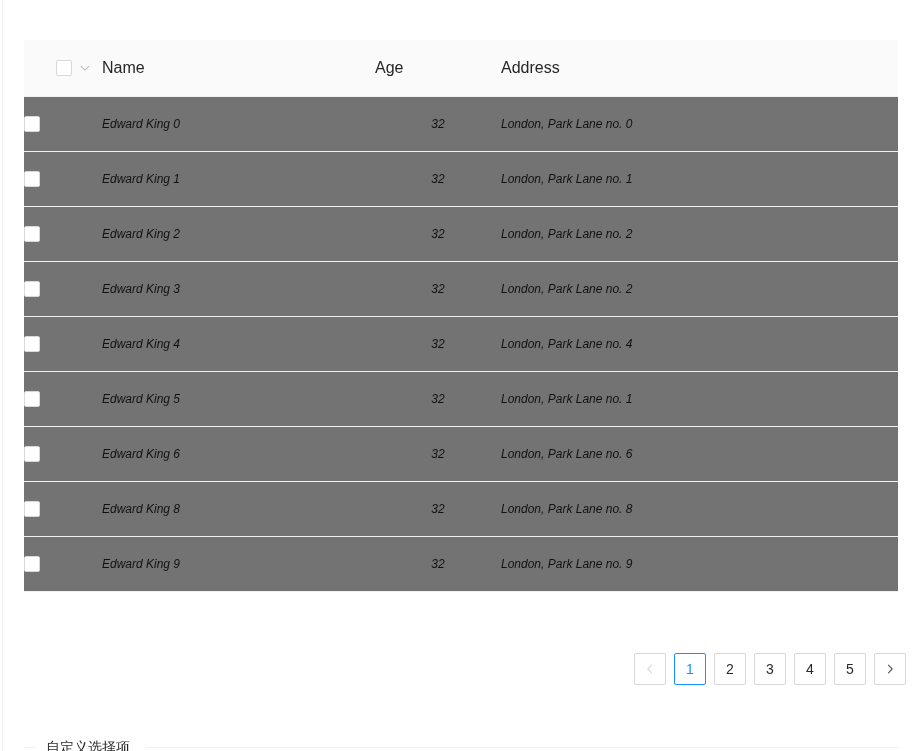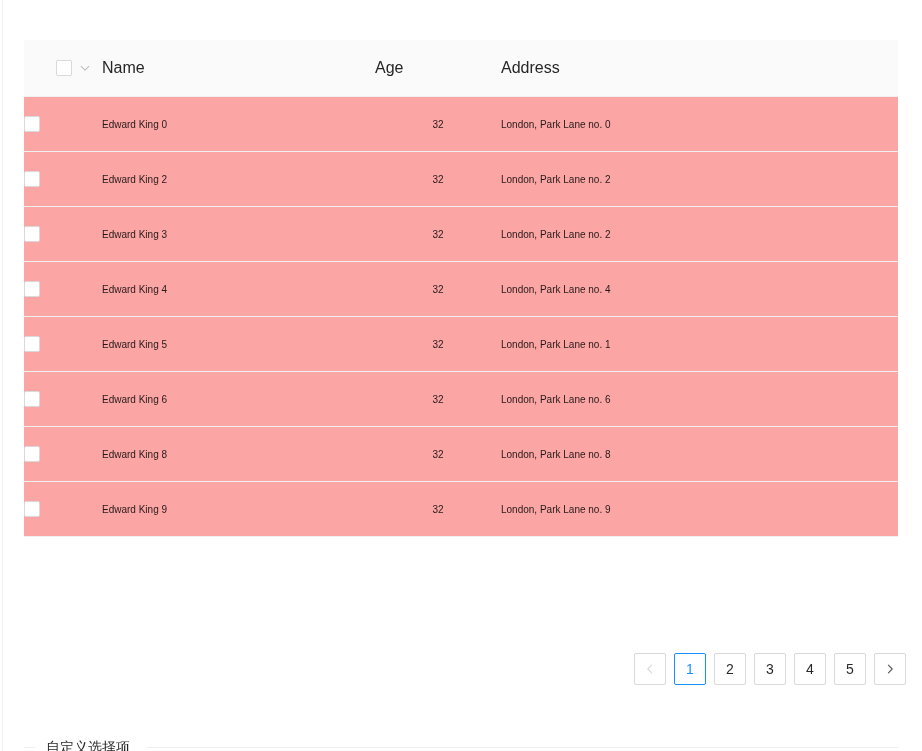--- a/index.html
+++ b/index.html
@@ -66,23 +66,24 @@
   }
   table.data-table thead th:first-child {
     border-top-left-radius: 2px;
   }
 
   table.data-table tbody td {
     height: 54px;
     padding: 0;
     border-bottom: 1px solid #f0f0f0;
     color: rgba(0,0,0,0.85);
-    font-size: 10px;
+    font-size: 12px;
     vertical-align: middle;
-    background: #fca5a5;
+    background: #737373;
+    font-style: italic;
   }
 
   
   .col-sel     { width: 78px; }
   .col-name    { width: 273px; }
   .col-age     { width: 126px; }
   .col-address { width: 397px; }
 
   .cell-pad-sel  { padding-left: 32px; }
   .cell-pad-name { padding-left: 78px; }
@@ -222,20 +223,28 @@
         </tr>
       </thead>
       <tbody>
         <tr>
           <td class="cell-pad-sel">
             <span class="checkbox"></span>
           </td>
           <td class="cell-pad-name">Edward King 0</td>
           <td class="cell-pad-age">32</td>
           <td class="cell-pad-addr">London, Park Lane no. 0</td>
+        </tr>
+        <tr>
+          <td class="cell-pad-sel">
+            <span class="checkbox"></span>
+          </td>
+          <td class="cell-pad-name">Edward King 1</td>
+          <td class="cell-pad-age">32</td>
+          <td class="cell-pad-addr">London, Park Lane no. 1</td>
         </tr>
         <tr>
           <td class="cell-pad-sel">
             <span class="checkbox"></span>
           </td>
           <td class="cell-pad-name">Edward King 2</td>
           <td class="cell-pad-age">32</td>
           <td class="cell-pad-addr">London, Park Lane no. 2</td>
         </tr>
         <tr>

